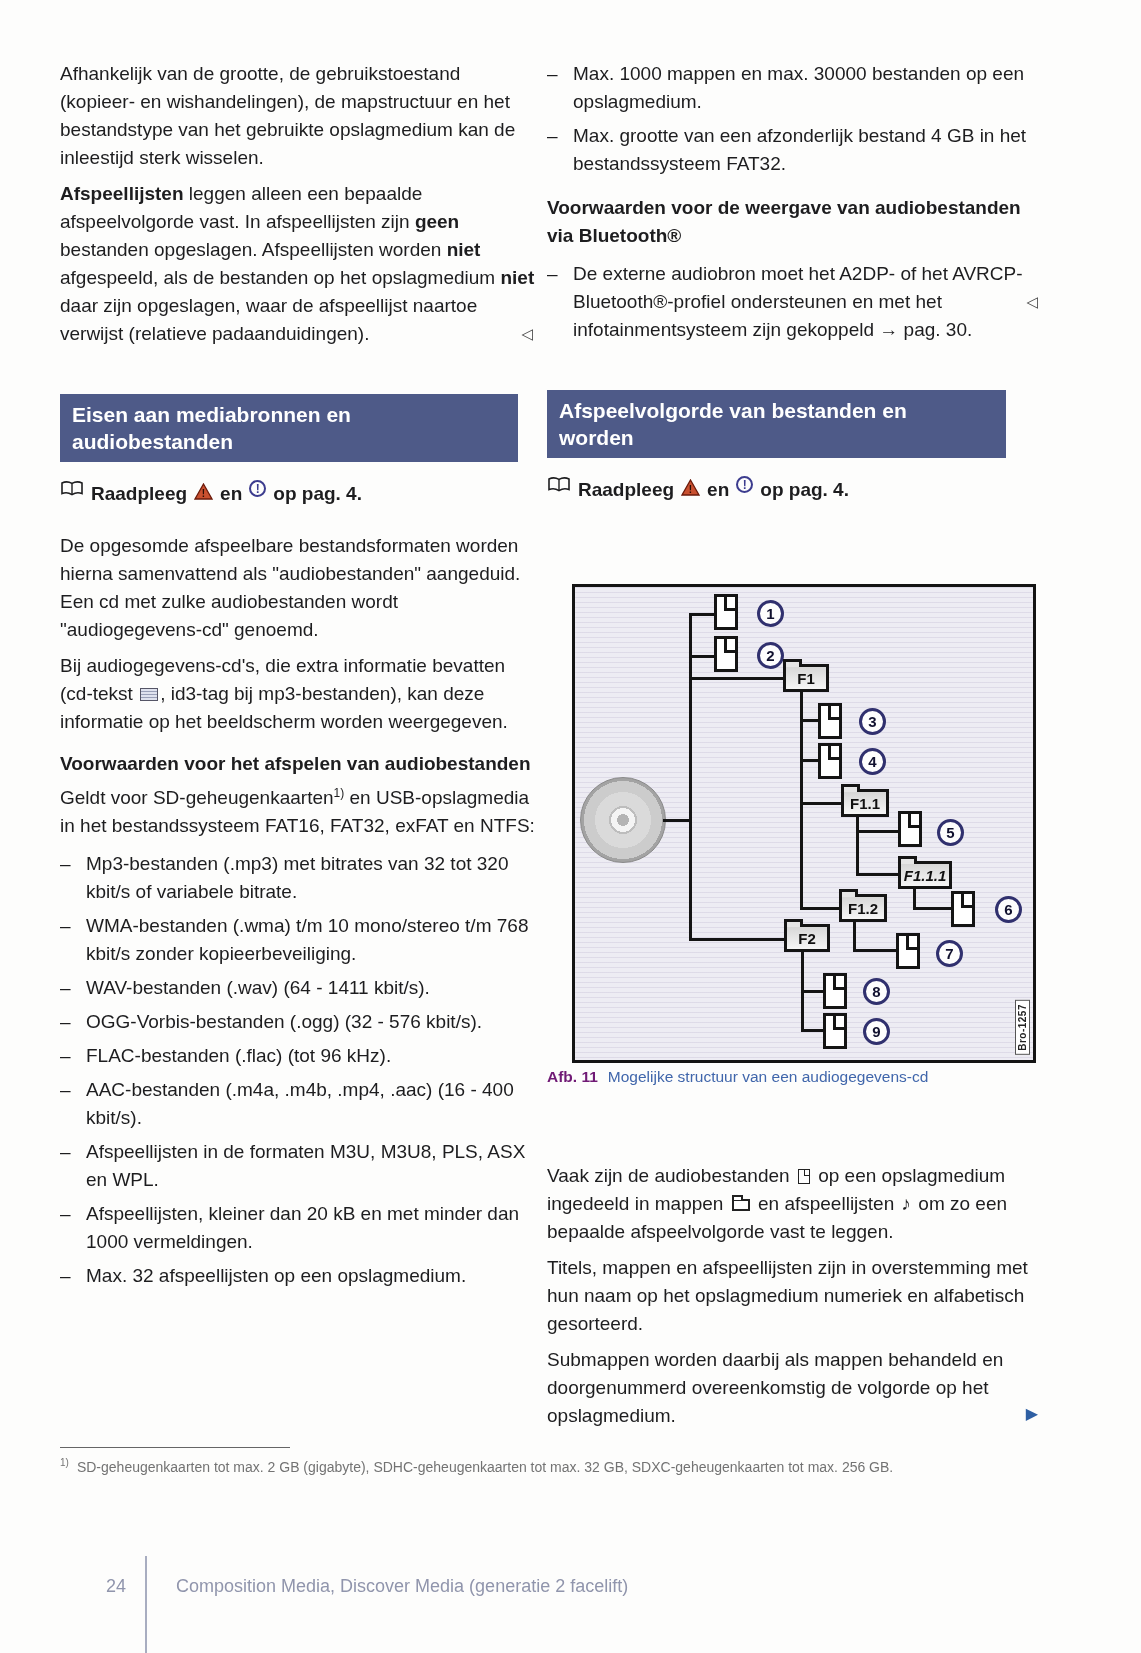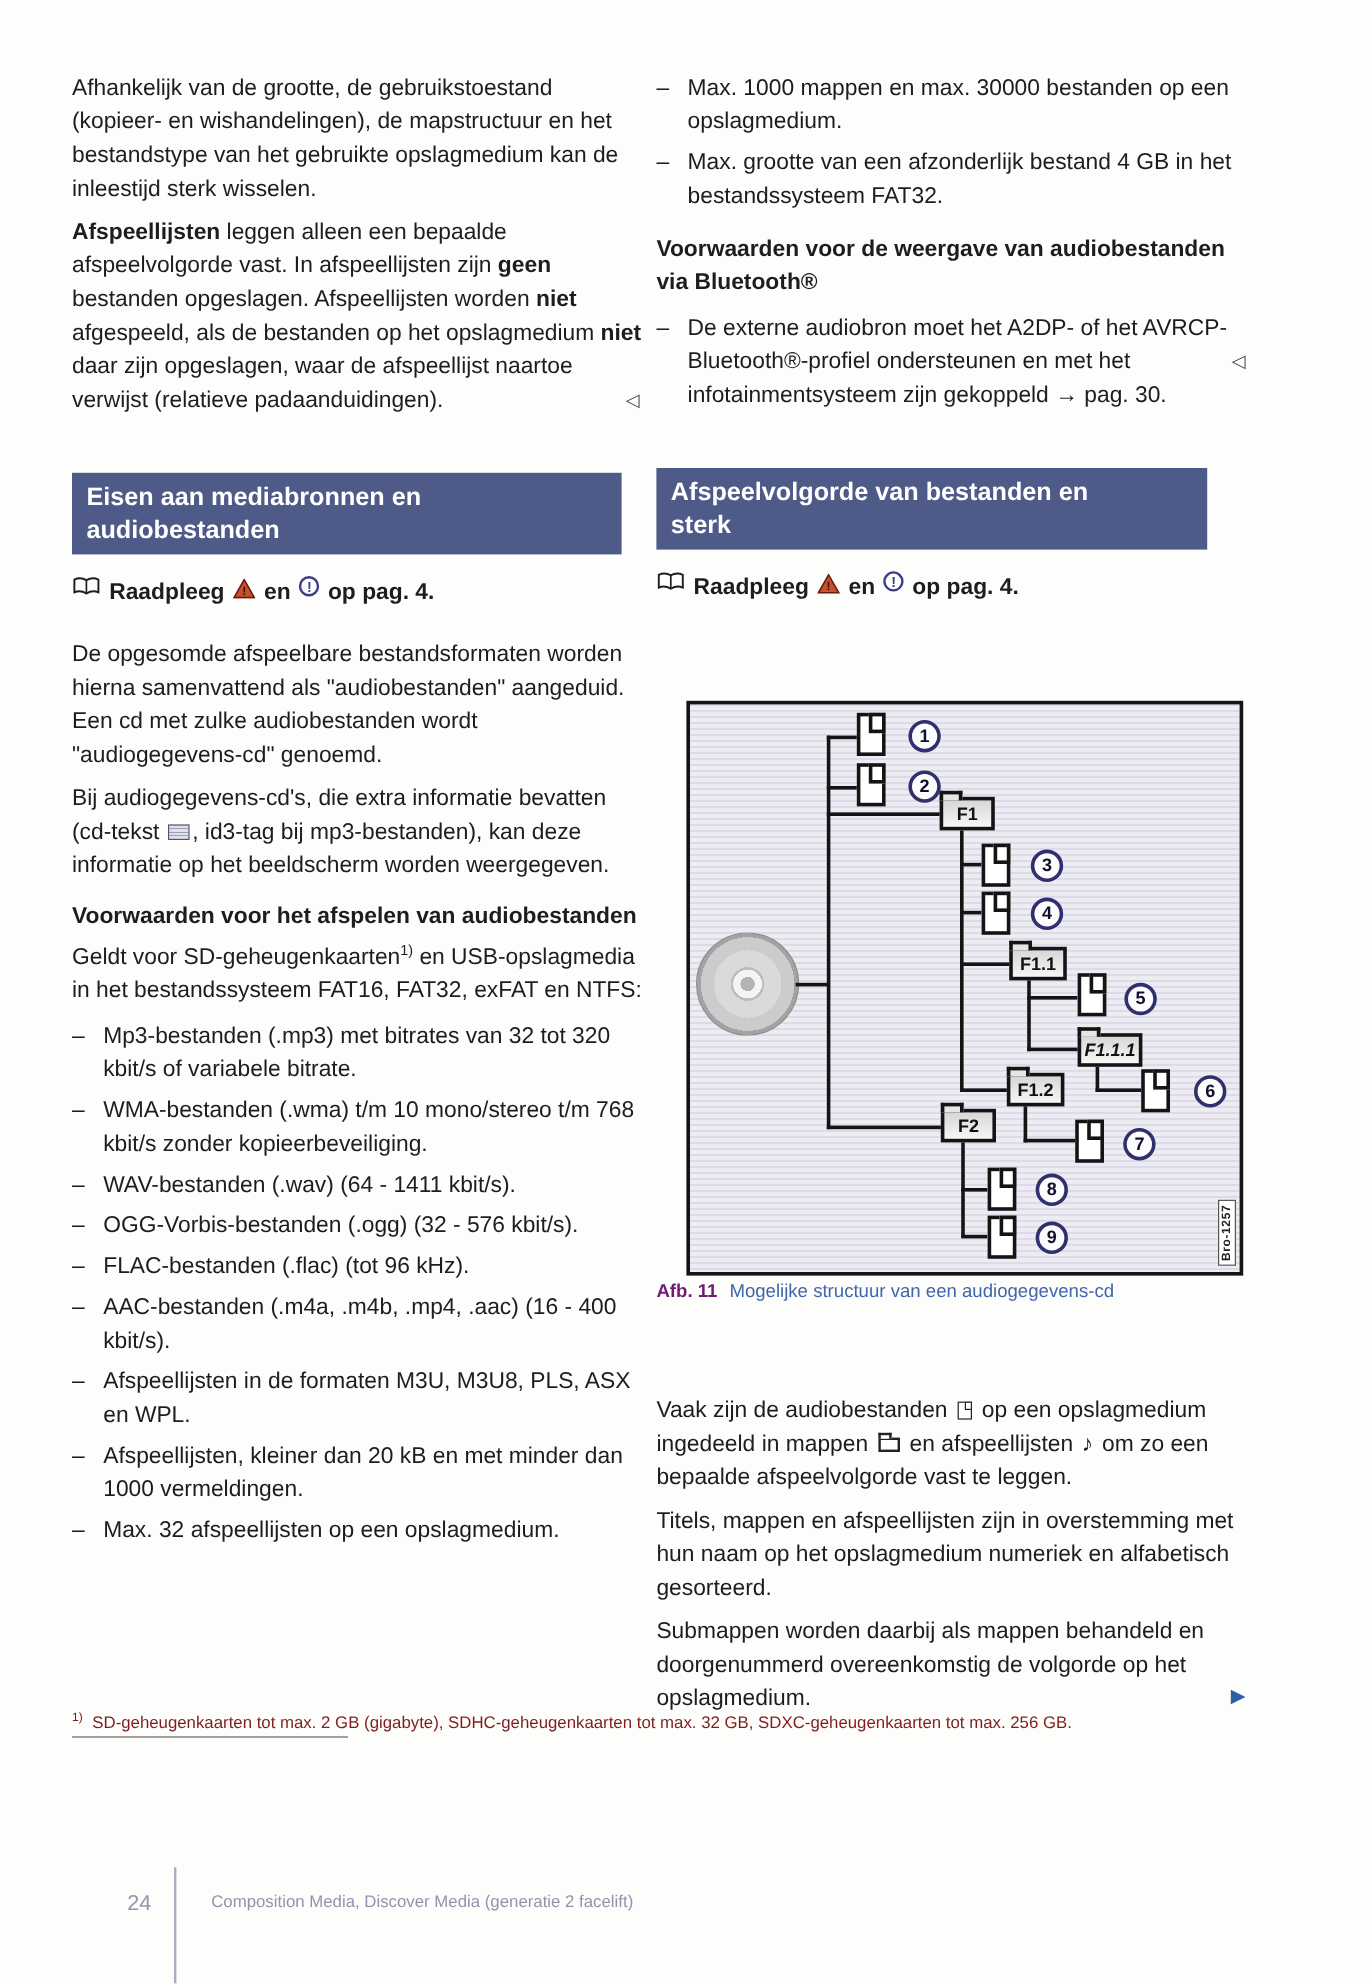--- a/index.html
+++ b/index.html
@@ -58,25 +58,25 @@
     display:flex;align-items:center;justify-content:center;font-weight:bold;font-size:15px;color:#10102e;}
   .fig-watermark{position:absolute;right:3px;bottom:5px;writing-mode:vertical-rl;transform:rotate(180deg);
     font-size:10px;font-weight:bold;color:#222;background:#fff;border:1px solid #555;padding:3px 1px;letter-spacing:.5px;}
 
   .caption{position:absolute;left:547px;top:1066px;width:493px;font-size:15.5px;line-height:22px;color:#4066ab;}
   .caption .cap-label{font-weight:bold;color:#701a75;margin-right:10px;}
   .right-lower{position:absolute;left:547px;top:1126px;width:493px;font-size:19px;line-height:28px;}
 
   
   .footnote-rule{position:absolute;left:60px;top:1447px;width:230px;height:1px;background:#666;}
-  .footnote{position:absolute;left:60px;top:1426px;width:1010px;font-size:14px;line-height:18px;color:#7f1d1d;}
+  .footnote{position:absolute;left:60px;top:1458px;width:1010px;font-size:14px;line-height:18px;color:#737373;}
   .footnote sup{font-size:10px;margin-right:8px;}
   .footer-page{position:absolute;left:84px;top:1576px;width:42px;text-align:right;font-size:18px;color:#9095ac;}
   .footer-rule{position:absolute;left:145px;top:1556px;width:2px;height:97px;background:#a8adc0;}
-  .footer-text{position:absolute;left:176px;top:1576px;font-size:14px;color:#9095ac;}
+  .footer-text{position:absolute;left:176px;top:1576px;font-size:18px;color:#9095ac;}
 
   .book-icon svg{display:block;}
 </style>
 </head>
 <body>
 
 <div class="page">
 
   <div class="col col-left">
     <p>Afhankelijk van de grootte, de gebruikstoestand (kopieer- en wishandelingen), de mapstructuur en het bestandstype van het gebruikte opslagmedium kan de inleestijd sterk wisselen.</p>
@@ -140,21 +140,21 @@
 
     <div class="subhead" style="margin-top:16px">Voorwaarden voor de weergave van audiobestanden via Bluetooth®</div>
 
     <ul class="dash">
       <li class="rel">
         <span>De externe audiobron moet het A2DP- of het AVRCP-Bluetooth®-profiel ondersteunen en met het infotainmentsysteem zijn gekoppeld → pag. 30.</span>
         <span class="end-marker mid">◁</span>
       </li>
     </ul>
 
-    <div class="section-bar bar-right">Afspeelvolgorde van bestanden en sterk</div>
+    <div class="section-bar bar-right">Afspeelvolgorde van bestanden en worden</div>
 
     <div class="refline">
       <span class="book-icon">
         <svg width="24" height="17" viewBox="0 0 24 17">
             <path d="M2 3 Q7 0.6 12 3.4 Q17 0.6 22 3 L22 13.6 Q17 11.4 12 14.6 Q7 11.4 2 13.6 Z" fill="none" stroke="#1d1d1f" stroke-width="1.6"></path>
             <line x1="12" y1="3.4" x2="12" y2="14.6" stroke="#1d1d1f" stroke-width="1.4"></line>
           </svg>
       </span>
       <span>Raadpleeg</span>
       <span>

